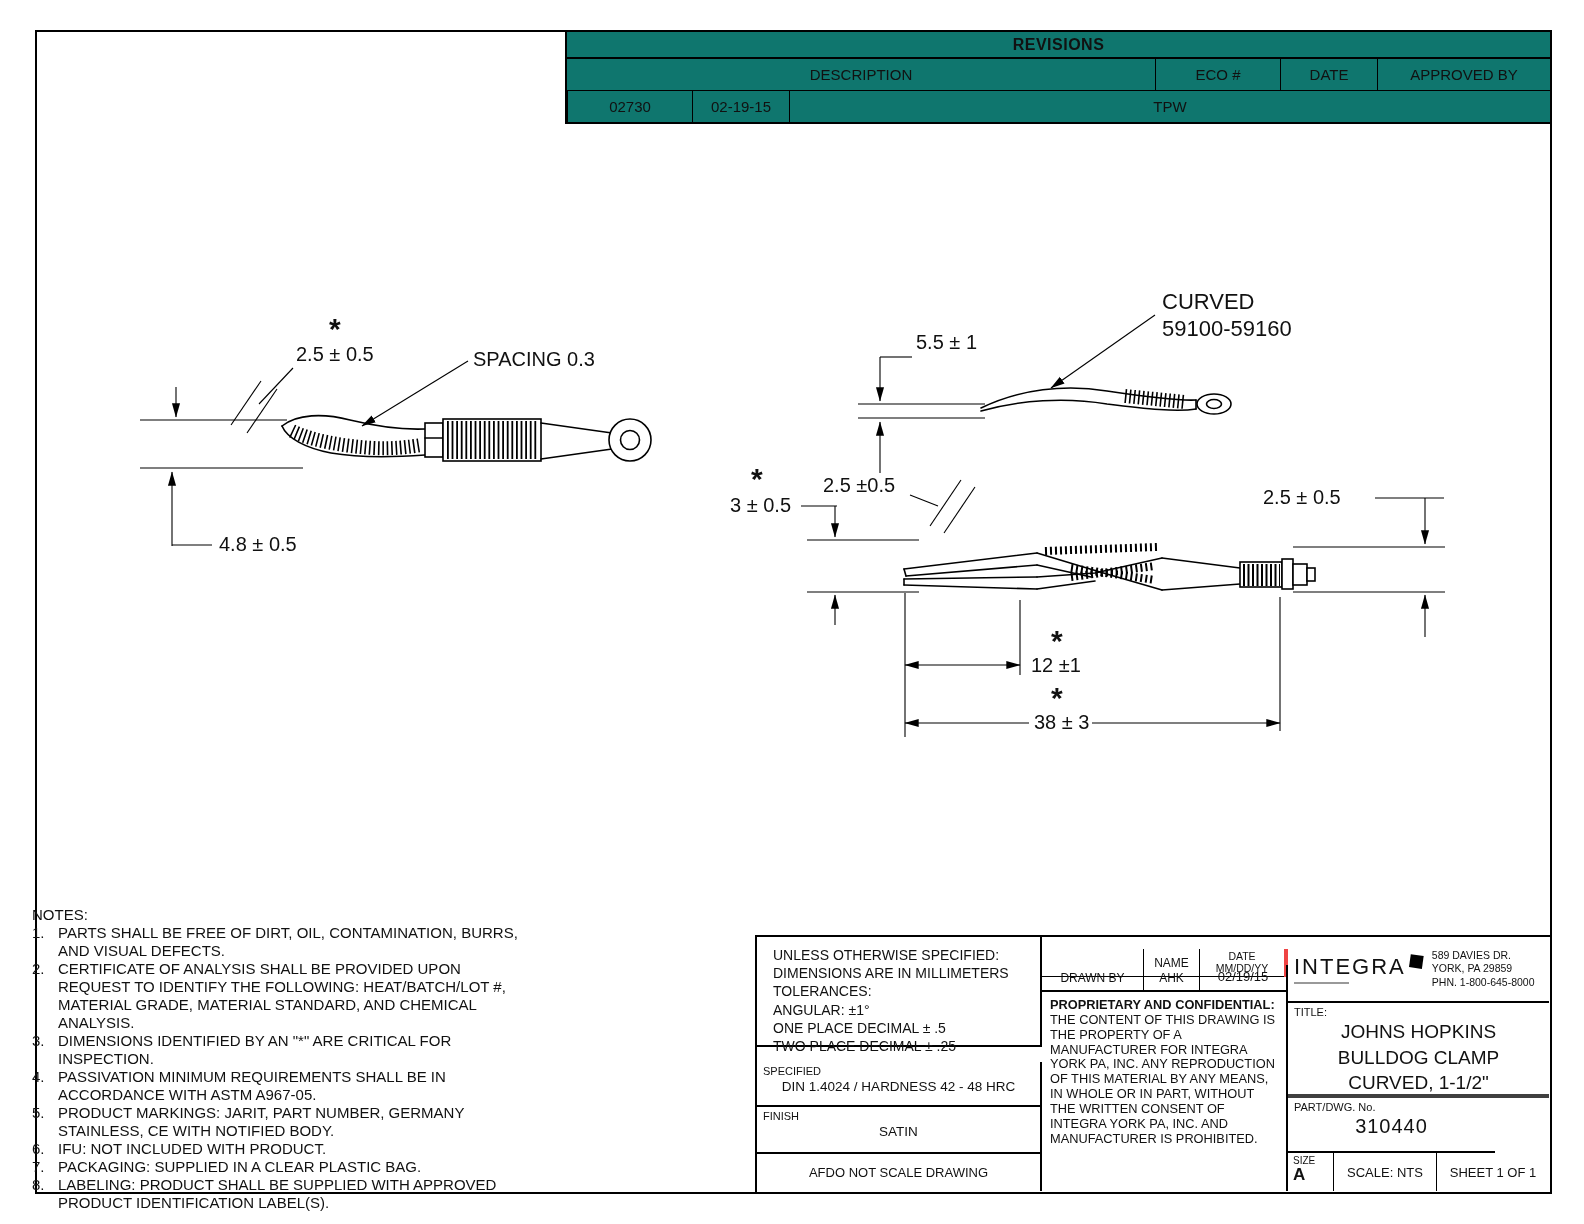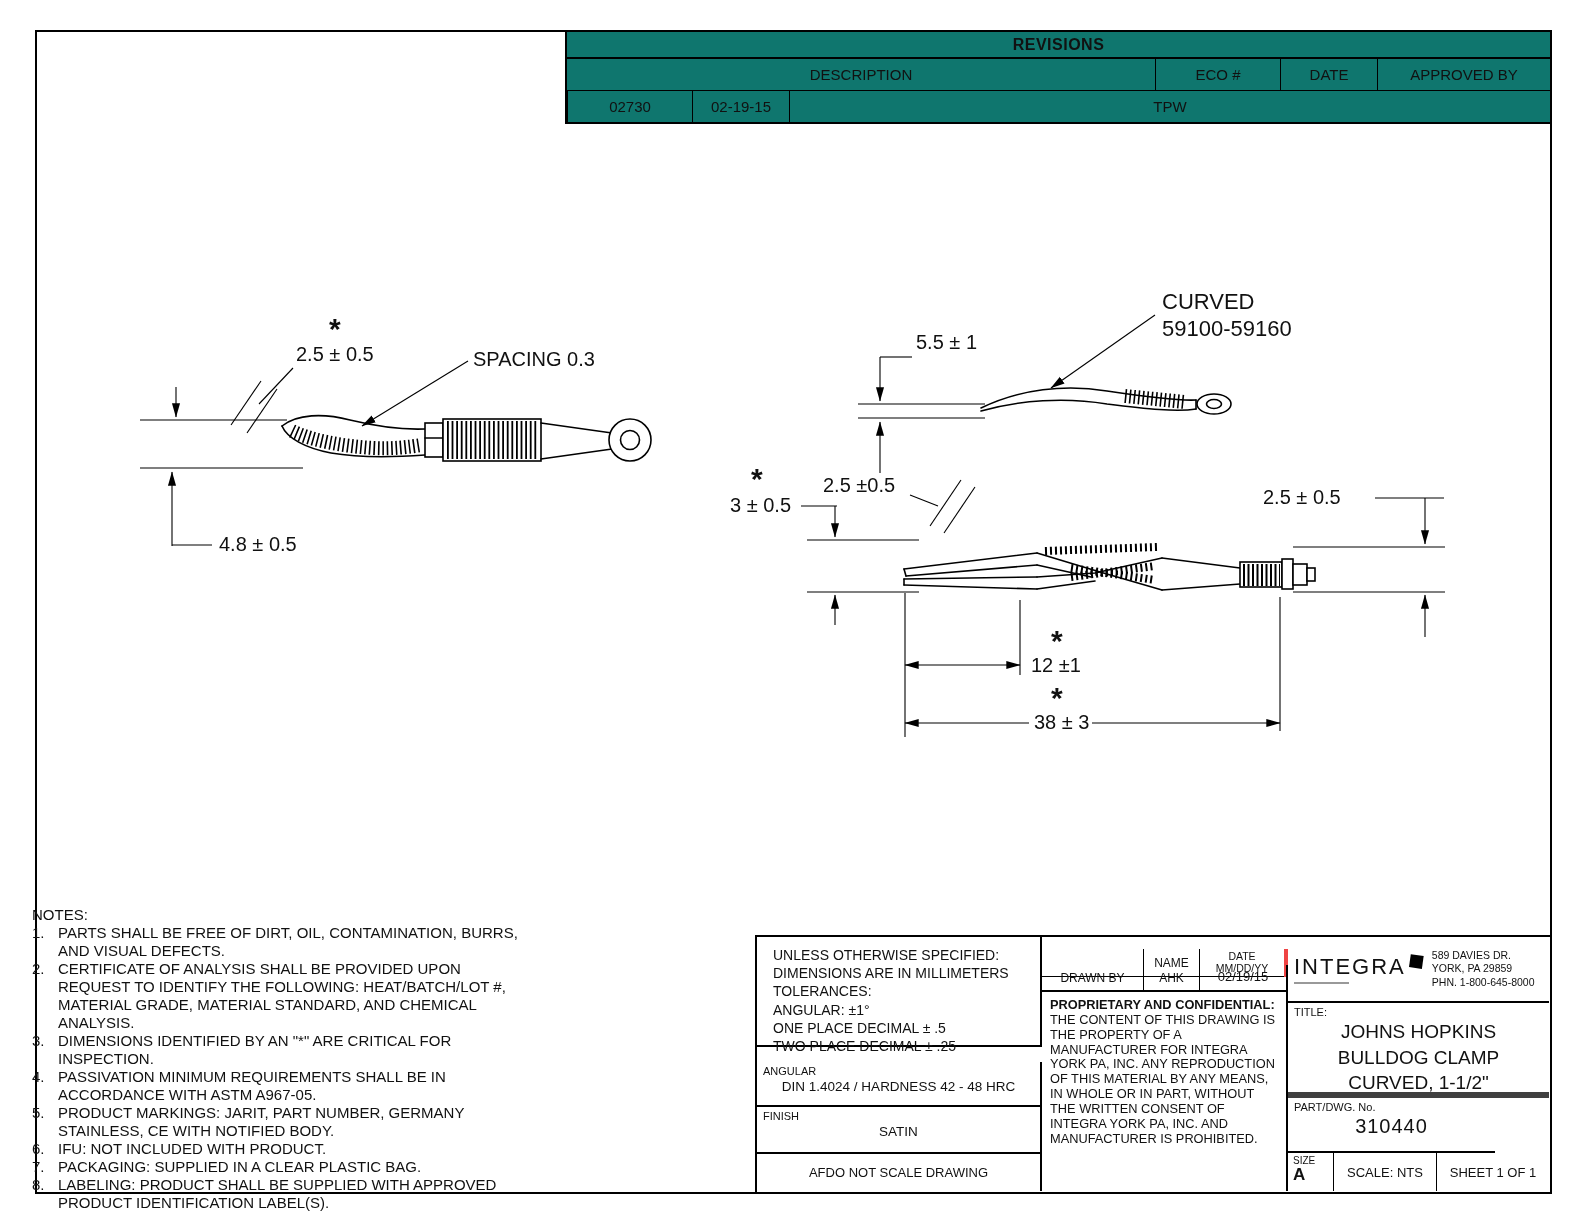--- a/index.html
+++ b/index.html
@@ -54,21 +54,21 @@
   .prop{left:285px;top:55px;width:246px;height:199px;border-right:2px solid #000;
         padding:6px 8px;font-size:12.8px;line-height:1.16;}
   .prop-h{font-weight:bold;}
   .logo-cell{left:531px;top:0;width:261px;height:66px;border-bottom:2px solid #000;
              display:flex;align-items:center;padding:4px 6px;box-sizing:border-box;}
   .logo-word{font-size:22px;letter-spacing:2px;font-weight:500;}
   .logo-flag{display:inline-block;width:13px;height:13px;background:#000;
              transform:rotate(8deg) translateY(-6px);margin-left:3px;}
   .logo-tag{width:55px;height:2px;background:#999;margin-top:2px;}
   .addr{font-size:10.5px;line-height:1.3;margin-left:10px;}
-  .title-cell{left:531px;top:66px;width:261px;height:95px;border-bottom:6px solid #404040;}
+  .title-cell{left:531px;top:66px;width:261px;height:95px;border-bottom:4px solid #404040;}
   .title-lines{text-align:center;font-size:19px;line-height:1.35;margin-top:1px;}
   .part-cell{left:531px;top:161px;width:207px;height:55px;border-bottom:2px solid #000;}
   .part-num{text-align:center;font-size:20px;margin-top:2px;letter-spacing:1px;}
   .bottom-row{left:531px;top:216px;width:261px;height:38px;display:flex;}
   .size-box{width:46px;border-right:1.5px solid #000;display:flex;flex-direction:column;padding-left:5px;box-sizing:border-box;}
   .size-l{font-size:10px;padding-top:2px;}
   .size-v{font-size:17px;font-weight:bold;line-height:1;}
   .scale-box{width:102px;border-right:1.5px solid #000;display:flex;align-items:center;justify-content:center;font-size:13px;}
   .sheet-box{flex:1;display:flex;align-items:center;justify-content:center;font-size:13px;}
 </style>
@@ -247,21 +247,21 @@
     <div class="cell tol">
       <div>UNLESS OTHERWISE SPECIFIED:</div>
       <div>DIMENSIONS ARE IN MILLIMETERS</div>
       <div>TOLERANCES:</div>
       <div>ANGULAR: ±1°</div>
       <div>ONE PLACE DECIMAL ± .5</div>
       <div>TWO PLACE DECIMAL ± .25</div>
     </div>
 
     <div class="cell mat">
-      <div class="minilabel">ANGULAR</div>
+      <div class="minilabel">SPECIFIED</div>
       <div class="cellval">DIN 1.4024 / HARDNESS 42 - 48 HRC</div>
     </div>
 
     <div class="cell fin">
       <div class="minilabel">FINISH</div>
       <div class="cellval">SATIN</div>
     </div>
 
     <div class="cell nsc">
       <span>AFDO NOT SCALE DRAWING</span>

